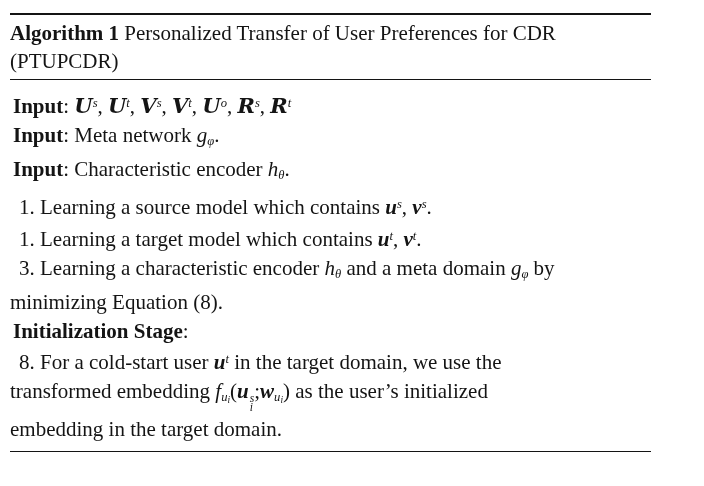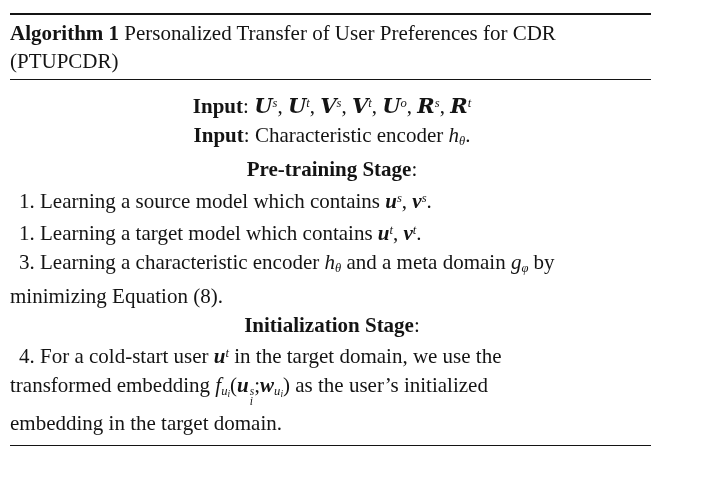--- a/index.html
+++ b/index.html
@@ -18,21 +18,21 @@
     padding:4px 0 4px 0;
     border-bottom:1.5px solid #141414;
     font-size:21px; line-height:28px;
   }
   .algo-body {
     padding:9px 0 8px 0;
     border-bottom:1.5px solid #141414;
     font-size:21px;
   }
   .algo-line { line-height:28.5px; white-space:nowrap; }
-  .algo-line.ind  { padding-left:3px;text-align:center; }
+  .algo-line.ind  { padding-left:3px; }
   .algo-line.num  { padding-left:9px; }
   .algo-line.cont { padding-left:0; }
   .b  { font-weight:700; }
   .i  { font-style:italic; }
   .bi { font-weight:700; font-style:italic; }
   .cal { font-style:italic; font-weight:700; font-family:"DejaVu Serif", serif; }
   .sup  { font-size:60%; vertical-align:0.5em;  font-style:italic; }
   .sub  { font-size:60%; vertical-align:-0.25em; font-style:italic; }
   .sub2 { font-size:45%; vertical-align:-0.55em; font-style:italic; }
   .stack {
@@ -45,28 +45,28 @@
 <body>
 
 <div class="page">
   <div class="algo">
     <div class="algo-head">
       <div><span class="b">Algorithm 1</span><span> Personalized Transfer of User Preferences for CDR</span></div>
       <div><span>(PTUPCDR)</span></div>
     </div>
     <div class="algo-body" id="algo-body">
         <div class="algo-line ind"><span class="b">Input</span><span>: </span><span class="cal">U</span><span class="sup">s</span><span>, </span><span class="cal">U</span><span class="sup">t</span><span>, </span><span class="cal">V</span><span class="sup">s</span><span>, </span><span class="cal">V</span><span class="sup">t</span><span>, </span><span class="cal">U</span><span class="sup">o</span><span>, </span><span class="cal">R</span><span class="sup">s</span><span>, </span><span class="cal">R</span><span class="sup">t</span></div>
+        <div class="algo-line ind"><span class="b">Input</span><span>: Meta network </span><span class="i">g</span><span class="sub">φ</span><span>.</span></div>
         <div class="algo-line ind"><span class="b">Input</span><span>: Characteristic encoder </span><span class="i">h</span><span class="sub">θ</span><span>.</span></div>
-        <div class="algo-line ind"><span class="b">Pre-training Stage</span><span>:</span></div>
         <div class="algo-line num"><span>1. Learning a source model which contains </span><span class="bi">u</span><span class="sup">s</span><span>, </span><span class="bi">v</span><span class="sup">s</span><span>.</span></div>
         <div class="algo-line num"><span>1. Learning a target model which contains </span><span class="bi">u</span><span class="sup">t</span><span>, </span><span class="bi">v</span><span class="sup">t</span><span>.</span></div>
         <div class="algo-line num"><span>3. Learning a characteristic encoder </span><span class="i">h</span><span class="sub">θ</span><span> and a meta domain </span><span class="i">g</span><span class="sub">φ</span><span> by</span></div>
         <div class="algo-line cont"><span>minimizing Equation (8).</span></div>
         <div class="algo-line ind"><span class="b">Initialization Stage</span><span>:</span></div>
-        <div class="algo-line num"><span>4. For a cold-start user </span><span class="bi">u</span><span class="sup">t</span><span> in the target domain, we use the</span></div>
+        <div class="algo-line num"><span>8. For a cold-start user </span><span class="bi">u</span><span class="sup">t</span><span> in the target domain, we use the</span></div>
         <div class="algo-line cont"><span>transformed embedding </span><span class="i">f</span><span class="sub">u</span><span class="sub2">i</span><span>(</span><span class="bi">u</span><span class="stack">
             <span>s</span>
             <span>i</span>
           </span><span>;</span><span class="bi">w</span><span class="sub">u</span><span class="sub2">i</span><span>)</span><span> as the user’s initialized</span></div>
         <div class="algo-line cont"><span>embedding in the target domain.</span></div>
       </div>
   </div>
 </div>
 
 </body></html>

